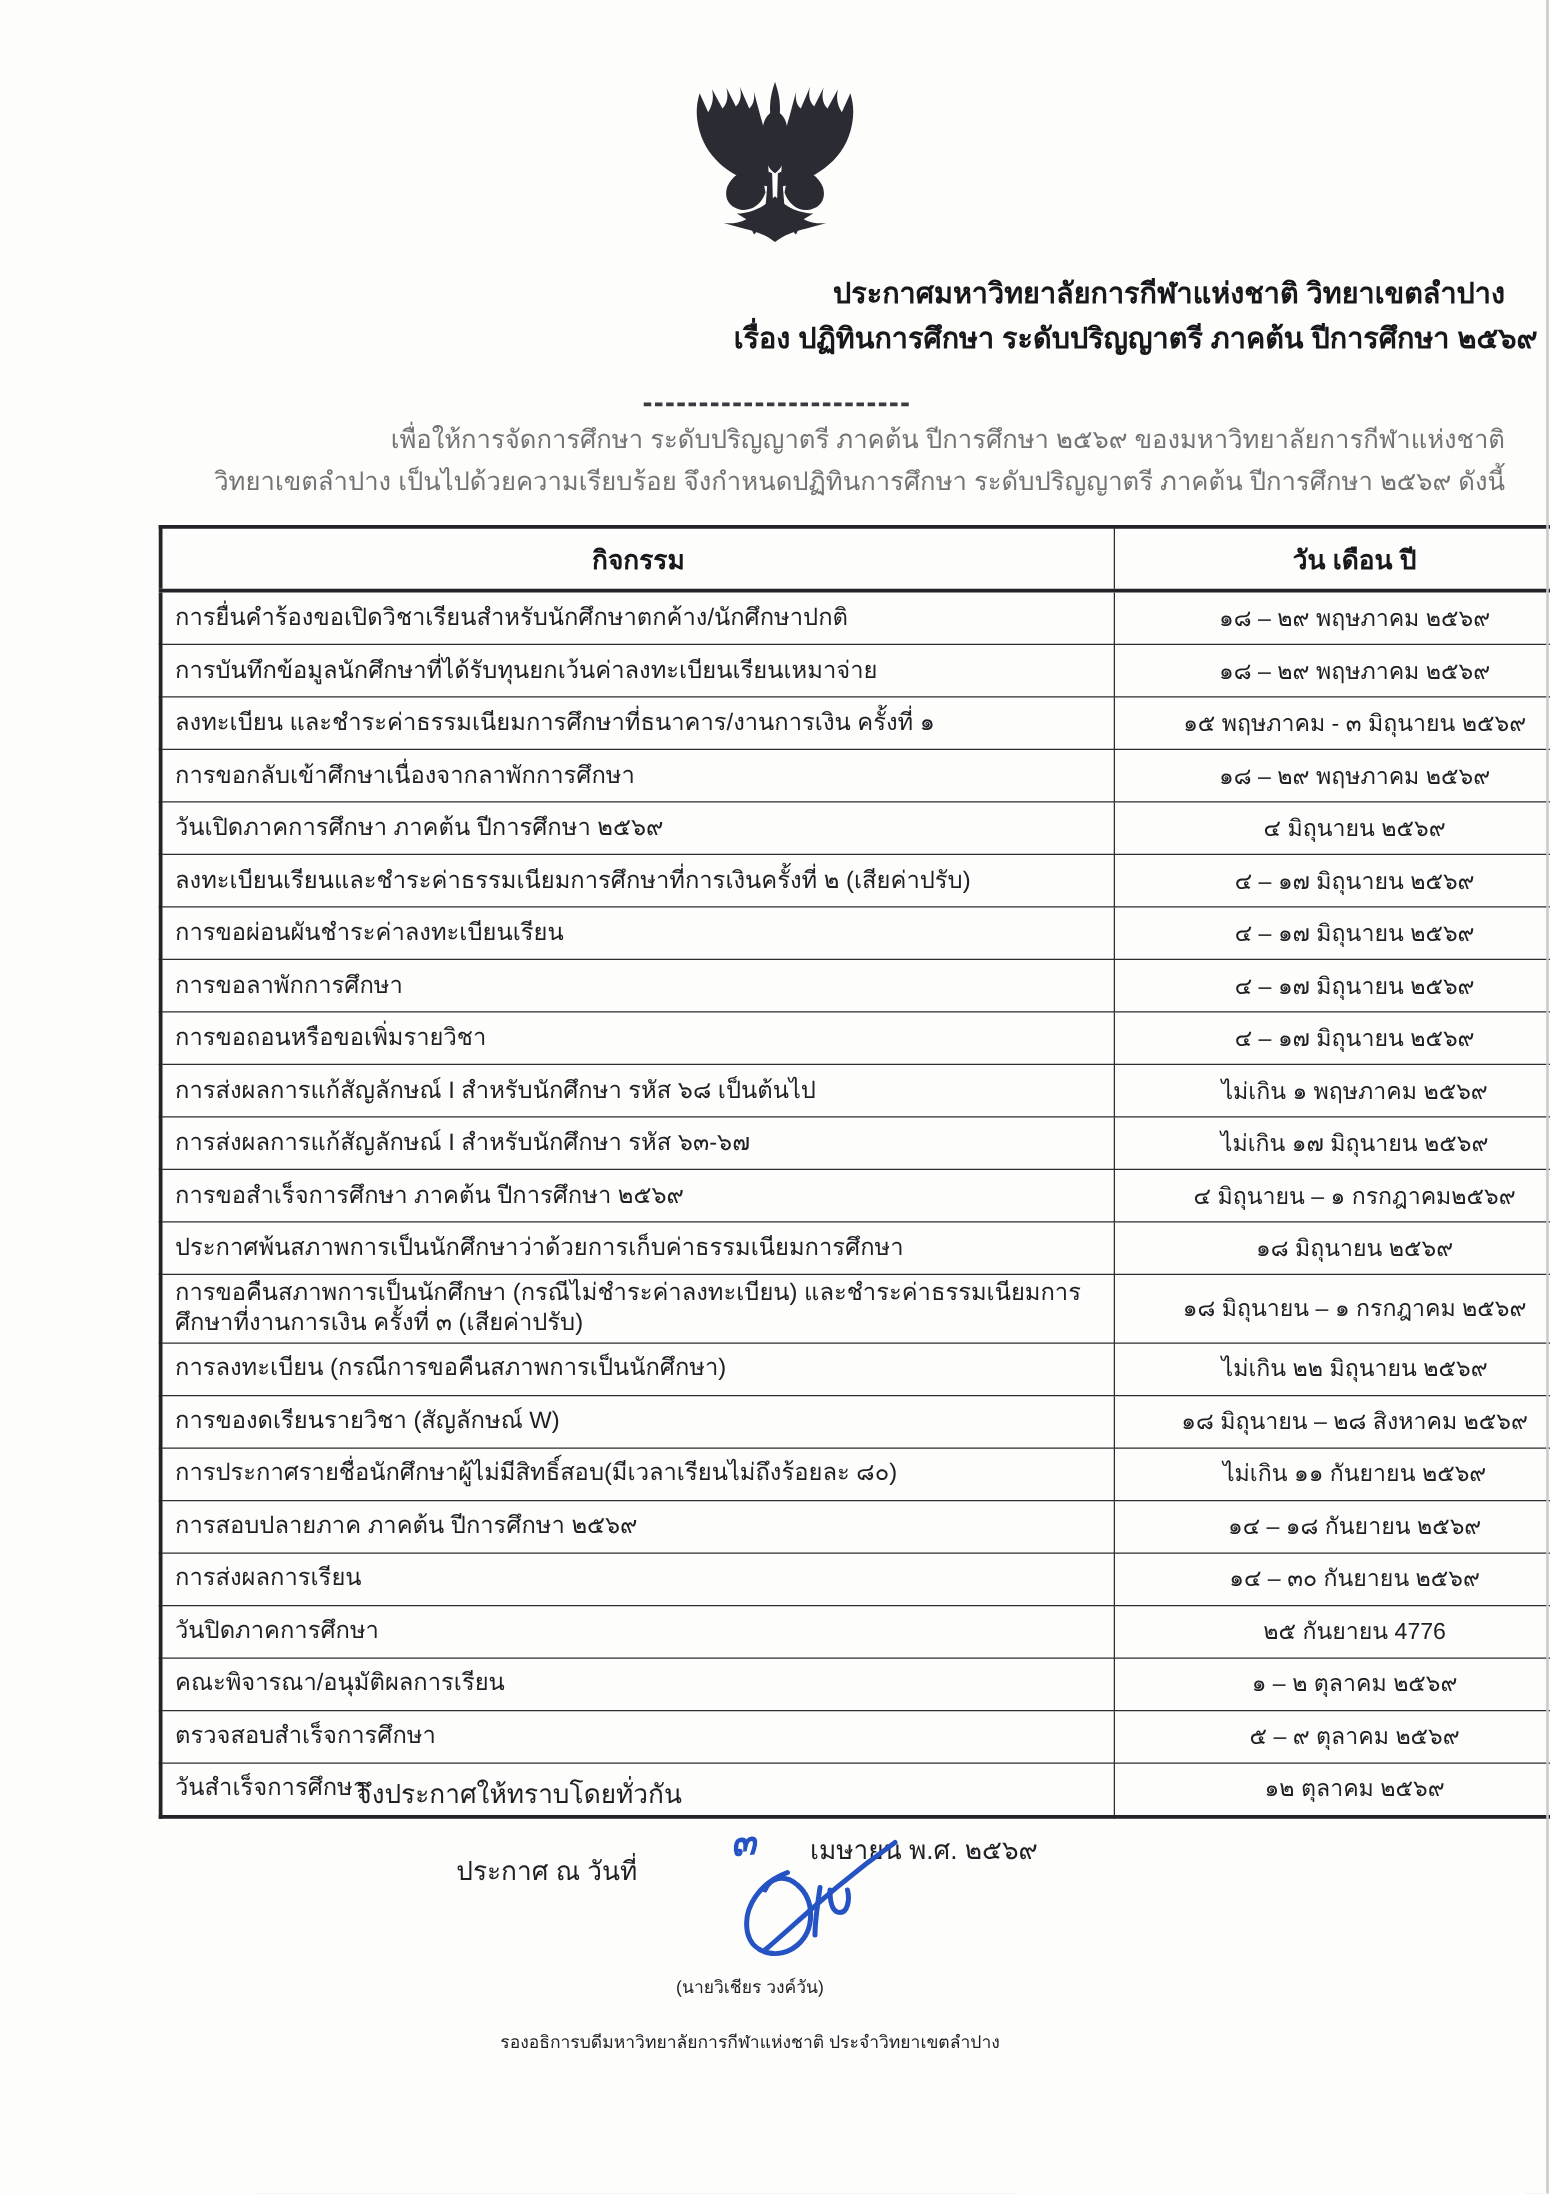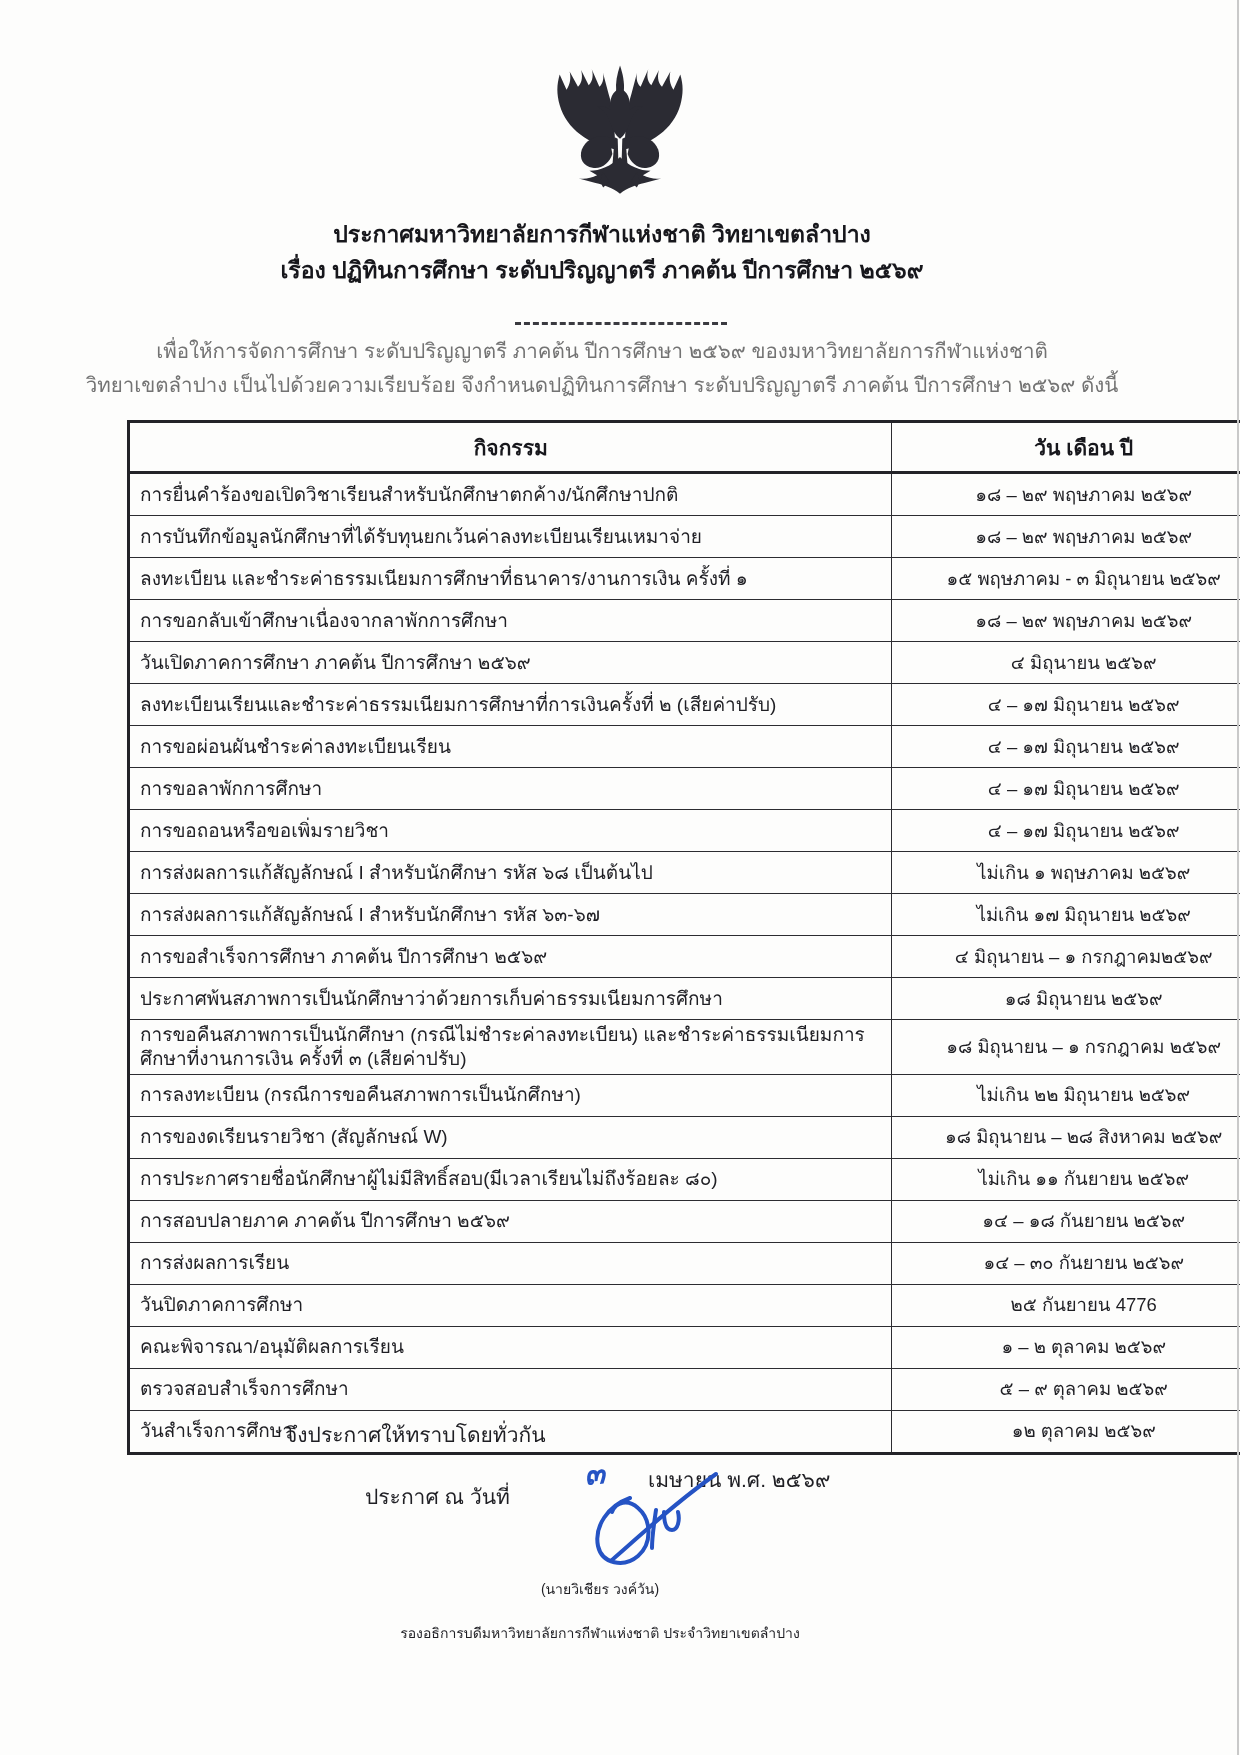--- a/index.html
+++ b/index.html
@@ -6,21 +6,21 @@
   html,body{margin:0;padding:0;background:#e8e8e8;}
   .page{
     position:relative;
     width:1240px;height:1755px;
     margin:0 auto;
     background:#fdfdfc;
     font-family:"Liberation Sans","DejaVu Sans",sans-serif;
     color:#1f1f24;
     overflow:hidden;
   }
-  .center-line{position:absolute;left:0;width:1204px;text-align:center;}
+  .center-line{position:absolute;left:0;width:1204px;text-align:right;}
   .title{font-size:23px;font-weight:700;color:#17171c;}
   .intro{font-size:20.5px;color:#737373;}
   .sep{
     position:absolute;left:515px;top:322px;width:212px;height:0;
     border-top:3px dashed #3a3a40;
   }
   .emblem{position:absolute;left:536px;top:48px;}
   table.cal{
     position:absolute;left:127px;top:420px;width:1151px;
     border-collapse:collapse;table-layout:fixed;
@@ -76,21 +76,21 @@
 
         <path d="M110,138 C98,150 84,156 70,156 L80,162 C72,166 64,167 56,166 L78,172 C90,175 100,178 110,186 C120,178 130,175 142,172 L164,166 C156,167 148,166 140,162 L150,156 C136,156 122,150 110,138 Z"></path>
 
         <path d="M88,158 C84,164 84,172 88,178 L96,170 Z"></path>
         <path d="M132,158 C136,164 136,172 132,178 L124,170 Z"></path>
       </g>
     </svg>
   </div>
 
   <div class="center-line title" style="top:216px;">ประกาศมหาวิทยาลัยการกีฬาแห่งชาติ วิทยาเขตลำปาง</div>
-  <div class="center-line title" style="top:252px;">เรื่อง  ปฏิทินการศึกษา ระดับปริญญาตรี ภาคต้น ปีการศึกษา ๒๕๖๙</div>
+  <div class="center-line title" style="top:252px;padding-left:26px;">เรื่อง  ปฏิทินการศึกษา ระดับปริญญาตรี ภาคต้น ปีการศึกษา ๒๕๖๙</div>
 
   <div class="sep"></div>
 
   <div class="center-line intro" style="top:334px;">เพื่อให้การจัดการศึกษา ระดับปริญญาตรี ภาคต้น ปีการศึกษา ๒๕๖๙ ของมหาวิทยาลัยการกีฬาแห่งชาติ</div>
   <div class="center-line intro" style="top:368px;">วิทยาเขตลำปาง เป็นไปด้วยความเรียบร้อย จึงกำหนดปฏิทินการศึกษา ระดับปริญญาตรี ภาคต้น ปีการศึกษา ๒๕๖๙ ดังนี้</div>
 
   <table class="cal">
     <colgroup>
         <col class="col-act">
         <col class="col-date">

